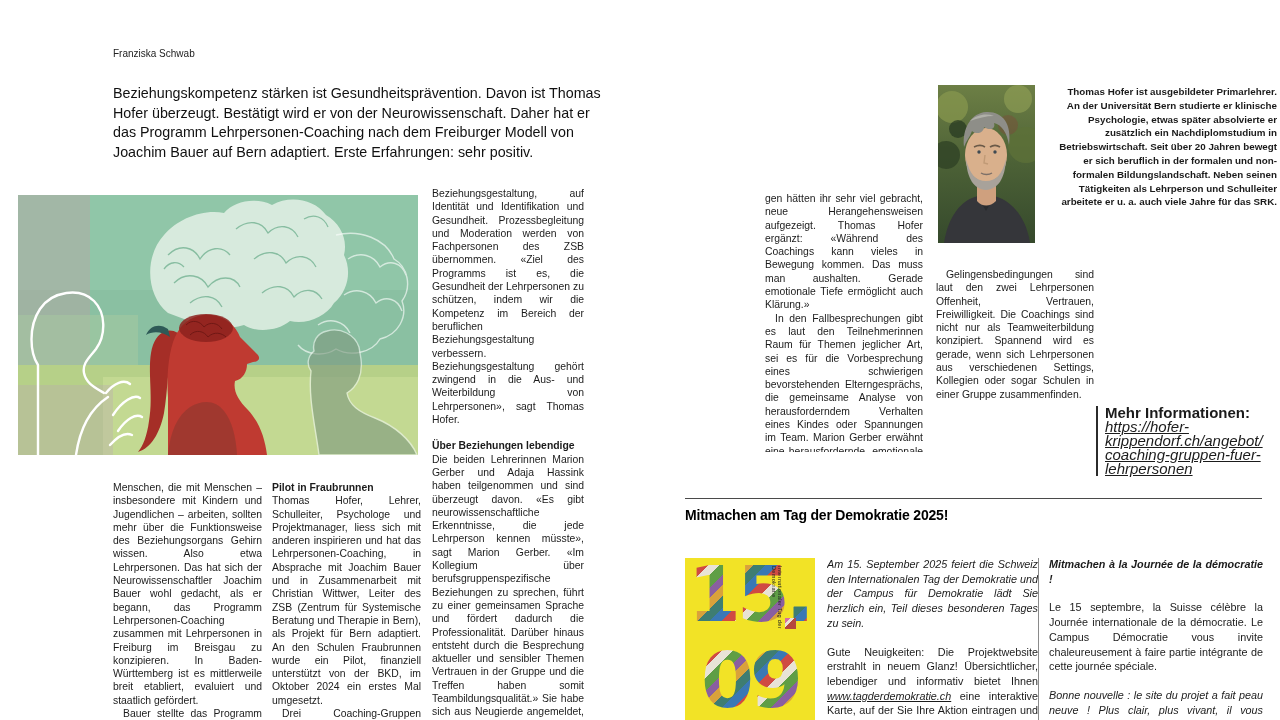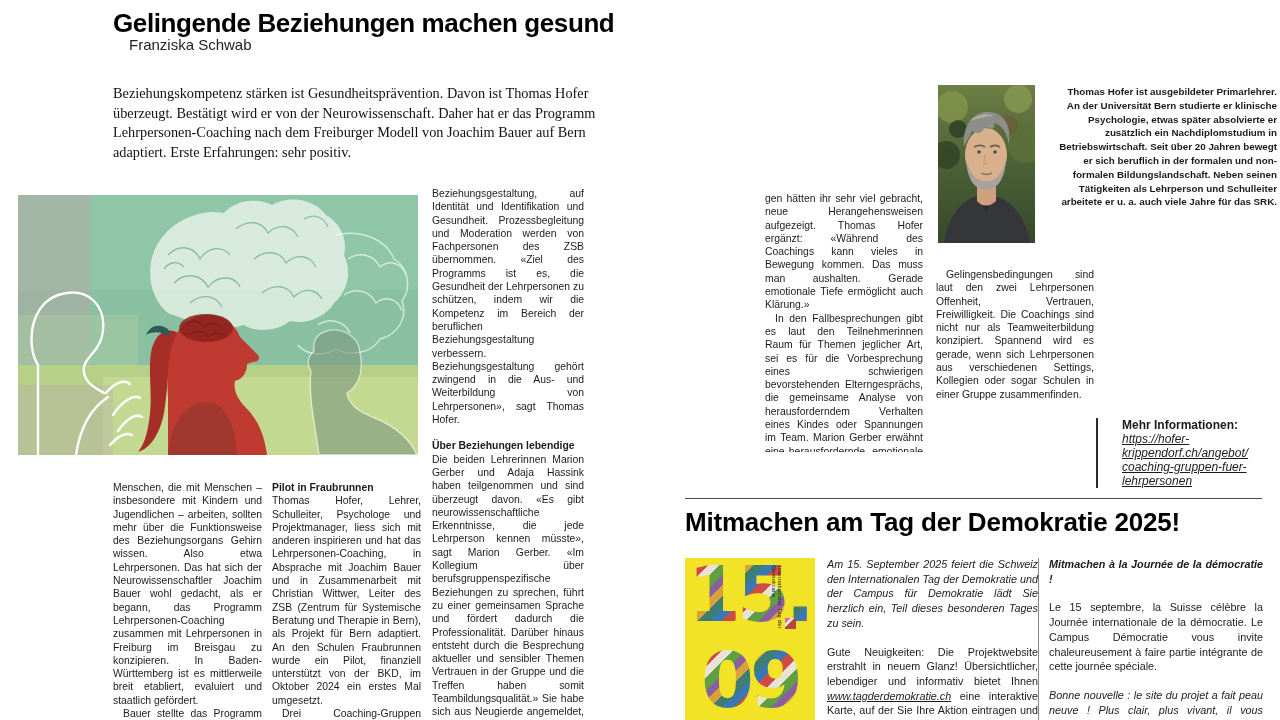--- a/index.html
+++ b/index.html
@@ -6,22 +6,22 @@
   html,body { background:#ffffff; }
   .page {
     position:relative; width:1280px; height:720px; overflow:hidden;
     background:#ffffff; font-family:"Liberation Sans", sans-serif; color:#1b1b1b;
   }
   .abs { position:absolute; }
 
   
   .a1-title { left:113px; top:8px; width:560px; font-size:26px; font-weight:bold;
     letter-spacing:-0.4px; color:#000; }
-  .a1-author { left:113px; top:36px; font-size:15px; color:#222;margin-left:16px; }
-  .a1-lead { left:113px; top:84px; width:492px; font-size:14.3px; line-height:19.5px; color:#111;font-family:Liberation Serif, serif; }
+  .a1-author { left:113px; top:48px; font-size:10px; color:#222; }
+  .a1-lead { left:113px; top:84px; width:492px; font-size:14.3px; line-height:19.5px; color:#111; }
 
   .illu { left:18px; top:195px; width:400px; height:260px; overflow:hidden; }
 
   .bodycol { font-size:10.4px; line-height:13.3px; text-align:justify; color:#1b1b1b;
     overflow:hidden; hyphens:auto; -webkit-hyphens:auto; }
   .bodycol p { margin:0; }
   .bodycol p.indent { text-indent:10px; }
   .colhead { font-weight:bold; }
   .colhead.gap { margin-top:13px; }
 
@@ -29,30 +29,30 @@
   .c2 { left:272px; top:481px; width:149px; height:239px; }
   .c3 { left:432px; top:187px; width:152px; height:533px; }
   .r1 { left:765px; top:192px; width:158px; height:260px; }
   .r2 { left:936px; top:268px; width:158px; height:200px; }
   .r3 { left:1100px; top:268px; width:163px; height:110px; }
 
   .photo { left:938px; top:85px; width:97px; height:158px; overflow:hidden; }
   .bio { left:1053px; top:85px; width:224px; font-size:9.8px; line-height:13.8px;
     font-weight:bold; color:#1b1b1b; text-align:right; }
 
-  .infobox { left:1096px; top:418px; width:170px; border-left:2px solid #2b2b2b;
-    padding-left:24px; font-size:12px; line-height:14px; }
+  .infobox { left:1096px; top:406px; width:170px; border-left:2px solid #2b2b2b;
+    padding-left:7px; font-size:15px; line-height:14px; }
   .infobox .label { font-weight:bold; display:block; }
   .infobox .lnk { display:block; font-style:italic; text-decoration:underline; color:#1b1b1b; }
 
   .link-inline { font-style:italic; text-decoration:underline; color:#1b1b1b; }
 
   
   .rule2 { left:685px; top:498px; width:577px; height:0; border-top:1px solid #4a4a4a; }
-  .a2-title { left:685px; top:507px; width:577px; font-size:26px; font-weight:bold;
+  .a2-title { left:685px; top:507px; width:577px; font-size:14px; font-weight:bold;
     letter-spacing:-0.2px; color:#000; }
 
   .poster { left:685px; top:558px; width:130px; height:162px; overflow:hidden; }
   .poster-bg { position:absolute; inset:0; }
   .poster-num { position:absolute; font-weight:800; font-size:76px; line-height:70px;
     font-family:"DejaVu Sans","Liberation Sans",sans-serif; letter-spacing:-4px;
     color:#4a6f8a;
     background-image:
       linear-gradient(45deg, rgba(255,255,255,.35) 0 2px, transparent 2px 9px),
       repeating-linear-gradient(135deg, #3a78b5 0 9px, #cf4b43 9px 18px, #e8e3d6 18px 26px,
@@ -72,21 +72,20 @@
   .bi { font-style:italic; font-weight:bold; }
   .col-de { left:827px; top:557px; width:211px; height:163px; }
   .col-fr { left:1049px; top:557px; width:214px; height:163px; }
   .vdiv2 { left:1038px; top:558px; width:0; height:162px; border-left:1px solid #8a8a8a; }
 </style>
 </head>
 <body>
 
 <div class="page">
 
-  <h1 class="abs a1-title">Gelingende Beziehungen machen gesund</h1>
   <div class="abs a1-author">Franziska Schwab</div>
   <div class="abs a1-lead">Beziehungskompetenz stärken ist Gesundheitsprävention. Davon ist Thomas Hofer überzeugt. Bestätigt wird er von der Neurowissenschaft. Daher hat er das Programm Lehrpersonen-Coaching nach dem Freiburger Modell von Joachim Bauer auf Bern adaptiert. Erste Erfahrungen: sehr positiv.</div>
 
   <div class="abs illu">
     <svg width="400" height="260" viewBox="0 0 400 260">
       <rect x="0" y="0" width="400" height="260" fill="#8ac0a2"></rect>
       <rect x="0" y="0" width="400" height="95" fill="#93c9ab" opacity="0.7"></rect>
       <rect x="0" y="0" width="72" height="178" fill="#c59aa4" opacity="0.35"></rect>
       <rect x="0" y="120" width="120" height="70" fill="#a8c9a0" opacity="0.5"></rect>
       <rect x="0" y="170" width="400" height="90" fill="#b6d088"></rect>

